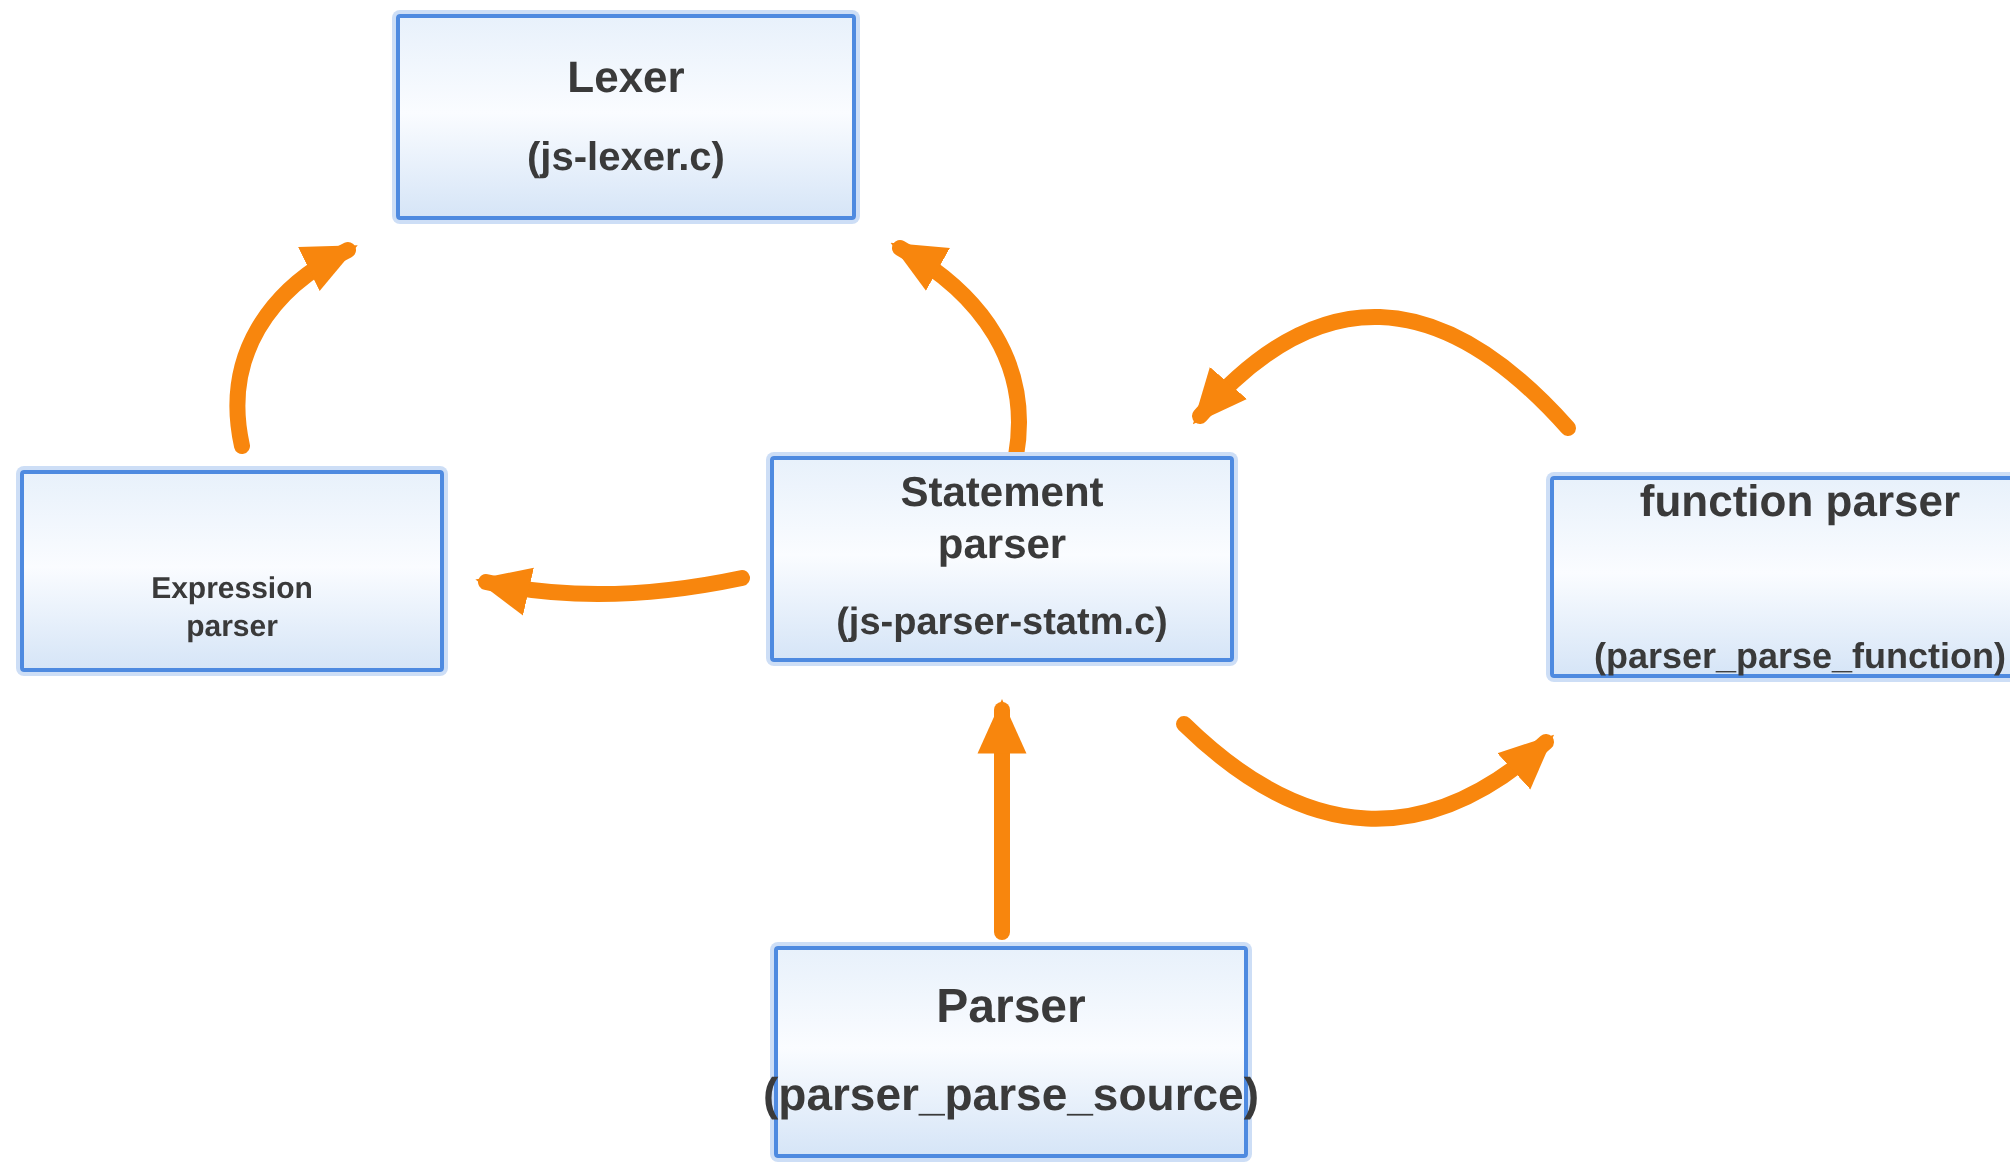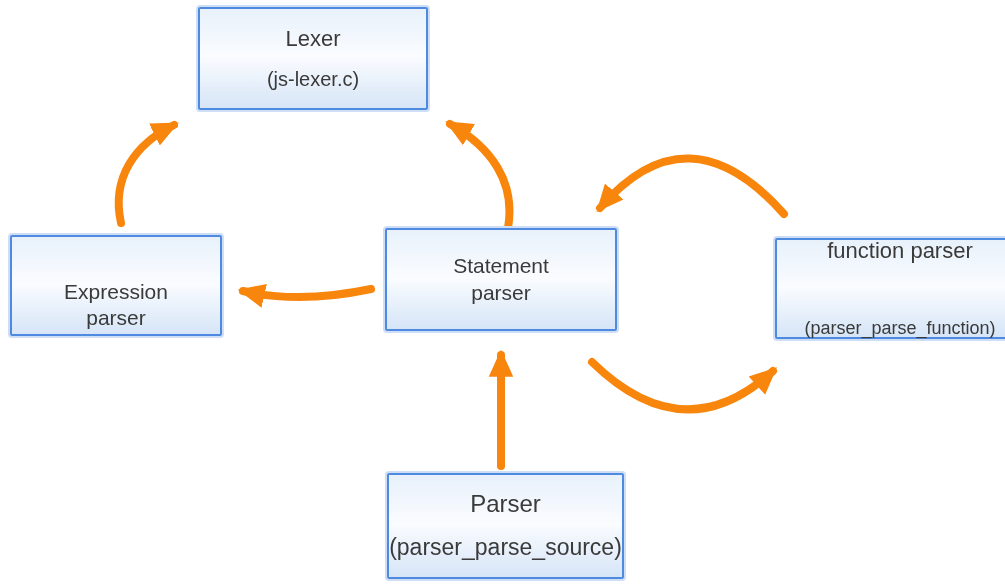--- a/index.html
+++ b/index.html
@@ -39,37 +39,37 @@
     background: linear-gradient(to bottom, #e8f1fb 0%, #fafcff 48%, #d6e5f7 100%);
     box-shadow: 0 0 0 2px #cdder6; 
     box-shadow: 0 0 0 2px #cddef6;
     display: flex;
     flex-direction: column;
     align-items: center;
     justify-content: center;
     text-align: center;
   }
   .node-title {
-    font-weight: normal;
+    font-weight: bold;
     color: var(--color-text, #3A3A3A);
     white-space: pre-line;
     line-height: 1.25;
   }
   .node-subtitle {
-    font-weight: normal;
+    font-weight: bold;
     color: var(--color-text, #3A3A3A);
     line-height: 1.3;
     margin-top: 14px;
   }
   .node-lexer      { left: 198px; top: 7px;   width: 230px; height: 103px; }
   .node-lexer .node-title { font-size: 22px; }
   .node-lexer .node-subtitle { font-size: 20px; }
 
   .node-expression { left: 10px;  top: 235px; width: 212px; height: 101px; }
-  .node-expression .node-title { font-size: 21px; margin-top: 39px; }
+  .node-expression .node-title { font-size: 15px; margin-top: 39px; }
   .node-expression .node-subtitle { font-size: 19px; }
 
   .node-statement  { left: 385px; top: 228px; width: 232px; height: 103px; }
   .node-statement .node-title { font-size: 21px; }
   .node-statement .node-subtitle { font-size: 19px; }
 
   .node-function   { left: 775px; top: 238px; width: 250px; height: 101px; gap: 39px; }
   .node-function .node-title { font-size: 22px; }
   .node-function .node-subtitle { font-size: 18px; text-align: right; }
 
@@ -102,20 +102,21 @@
   </div>
 
   <div class="node node-expression">
     <div class="node-title">Expression
 parser</div>
   </div>
 
   <div class="node node-statement">
     <div class="node-title">Statement
 parser</div>
+    <div class="node-subtitle">(js-parser-statm.c)</div>
   </div>
 
   <div class="node node-function">
     <div class="node-title">function parser</div>
     <div class="node-subtitle">(parser_parse_function)</div>
   </div>
 
   <div class="node node-parser">
     <div class="node-title">Parser</div>
     <div class="node-subtitle">(parser_parse_source)</div>

